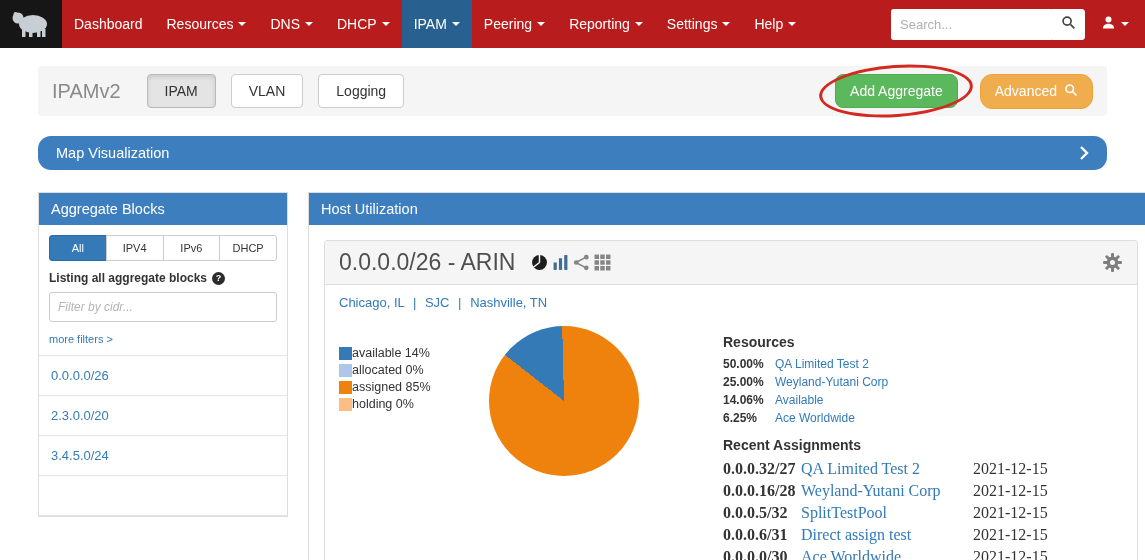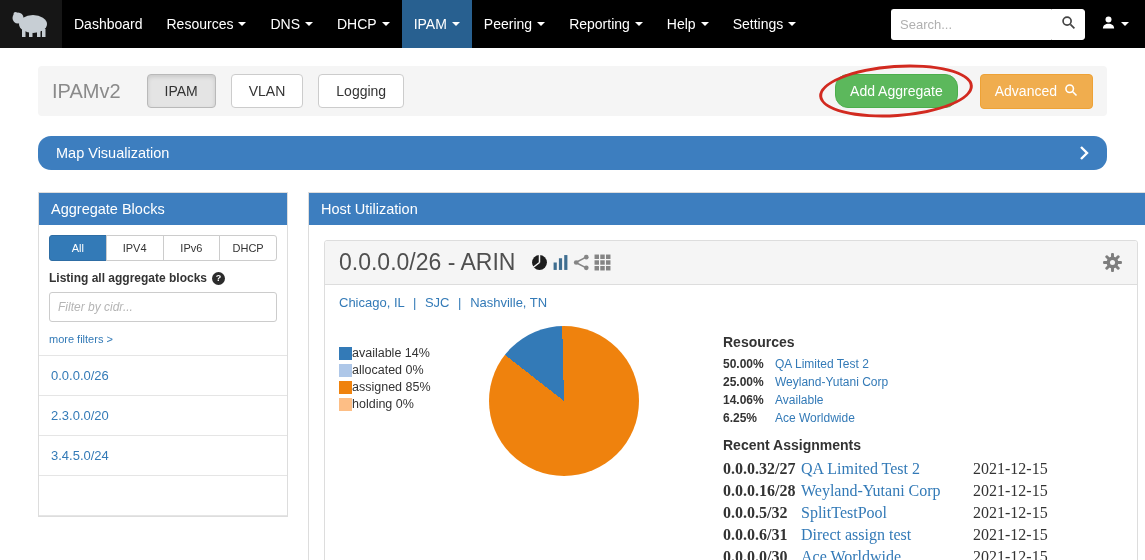--- a/index.html
+++ b/index.html
@@ -1,42 +1,42 @@
 <!DOCTYPE html>
 <html><head>
 <meta charset="utf-8">
 <style>
   * { box-sizing: border-box; margin: 0; padding: 0; }
   html, body { width: 1145px; height: 560px; overflow: hidden; }
   body { font-family: "Liberation Sans", sans-serif; background: #fff; }
   a { text-decoration: none; }
 
   
-  .navbar { height: 48px; background: #000000; display: flex; align-items: stretch; }
+  .navbar { height: 48px; background: #b91c1c; display: flex; align-items: stretch; }
   .logo { width: 62px; background: #161616; display: flex; align-items: center; justify-content: center; cursor: pointer; flex: 0 0 62px; }
   .nav-items { display: flex; }
   .nav-item { display: flex; align-items: center; padding: 0 12px; color: #fff; font-size: 14px; cursor: pointer; white-space: nowrap; }
   .nav-item.active { background: #286090; }
   .caret { width: 0; height: 0; border-left: 4px solid transparent; border-right: 4px solid transparent; border-top: 4px solid #fff; margin-left: 5px; }
   .nav-search { margin-left: auto; display: flex; align-items: center; border-radius: 14px; }
   .search-input { width: 160px; height: 31px; border: 1px solid #fff; border-right: none; border-radius: 3px 0 0 3px; padding: 0 8px; font-size: 13px; outline: none; }
   .search-input::placeholder { color: #b0b0b0; }
   .search-btn { height: 31px; width: 34px; background: #fff; border: 1px solid #fff; border-radius: 0 3px 3px 0; display: flex; align-items: center; justify-content: center; cursor: pointer; }
   .nav-user { display: flex; align-items: center; padding: 0 16px; cursor: pointer; }
 
   
   .toolbar { margin: 18px 38px 0; background: #f5f5f5; border-radius: 4px; padding: 8px 14px; display: flex; align-items: center; height: 50px; }
   .page-title { font-size: 20px; color: #8a8a8a; margin-right: 26px; }
   .tab { padding: 8px 17px; font-size: 14px; background: #fff; border: 1px solid #ccc; border-radius: 4px; margin-right: 15px; color: #333; cursor: pointer; font-family: inherit; }
   .tab.active { background: #e4e4e4; border-color: #b9b9b9; box-shadow: inset 0 2px 4px rgba(0,0,0,.12); }
   .toolbar-right { margin-left: auto; display: flex; align-items: center; gap: 22px; }
   .annotated { position: relative; }
-  .btn-green { background: #5cb85c; border: 1px solid #4cae4c; color: #fff; font-size: 14px; padding: 8px 14px; border-radius: 13px; cursor: pointer; font-family: inherit; }
+  .btn-green { background: #5cb85c; border: 1px solid #4cae4c; color: #fff; font-size: 14px; padding: 8px 14px; border-radius: 8px; cursor: pointer; font-family: inherit; }
   .annotation-ellipse { position: absolute; left: 50%; top: 50%; width: 154px; height: 52px; transform: translate(-50%,-50%) rotate(-4deg); border: 3px solid #d22a20; border-radius: 50%; pointer-events: none; }
-  .btn-orange { background: #f0ad4e; border: 1px solid #eea236; color: #fff; font-size: 14px; padding: 8px 14px; border-radius: 4px; cursor: pointer; display: flex; align-items: center; gap: 7px; font-family: inherit; }
+  .btn-orange { background: #f0ad4e; border: 1px solid #eea236; color: #fff; font-size: 14px; padding: 8px 14px; border-radius: 12px; cursor: pointer; display: flex; align-items: center; gap: 7px; font-family: inherit; }
 
   
   .map-bar { margin: 20px 38px 0; background: #3d7ebf; color: #fff; padding: 9px 18px; border-radius: 13px; display: flex; align-items: center; font-size: 14.5px; cursor: pointer; }
   .map-bar .chev { margin-left: auto; display: flex; align-items: center; }
 
   
   .content { display: flex; margin: 22px 38px 0; gap: 20px; align-items: flex-start; }
   .panel-header { background: #3d7ebf; color: #fff; font-size: 14.5px; padding: 8px 12px; }
 
   .left-panel { width: 250px; flex: 0 0 250px; border: 1px solid #ddd; background: #fff; }
@@ -121,25 +121,25 @@
         </a>
       <a class="nav-item">
           <span>Peering</span>
           <span class="caret"></span>
         </a>
       <a class="nav-item">
           <span>Reporting</span>
           <span class="caret"></span>
         </a>
       <a class="nav-item">
+          <span>Settings</span>
+          <span class="caret"></span>
+        </a>
+      <a class="nav-item">
           <span>Help</span>
-          <span class="caret"></span>
-        </a>
-      <a class="nav-item">
-          <span>Settings</span>
           <span class="caret"></span>
         </a>
     </div>
     <div class="nav-search">
       <input class="search-input" type="text" placeholder="Search..." style="">
       <button class="search-btn">
         <span>
           <svg width="15" height="15" viewBox="0 0 16 16" fill="none">
             <circle cx="6.5" cy="6.5" r="4.3" stroke="#444" stroke-width="1.8"></circle>
             <line x1="10" y1="10" x2="14.3" y2="14.3" stroke="#444" stroke-width="1.8"></line>

